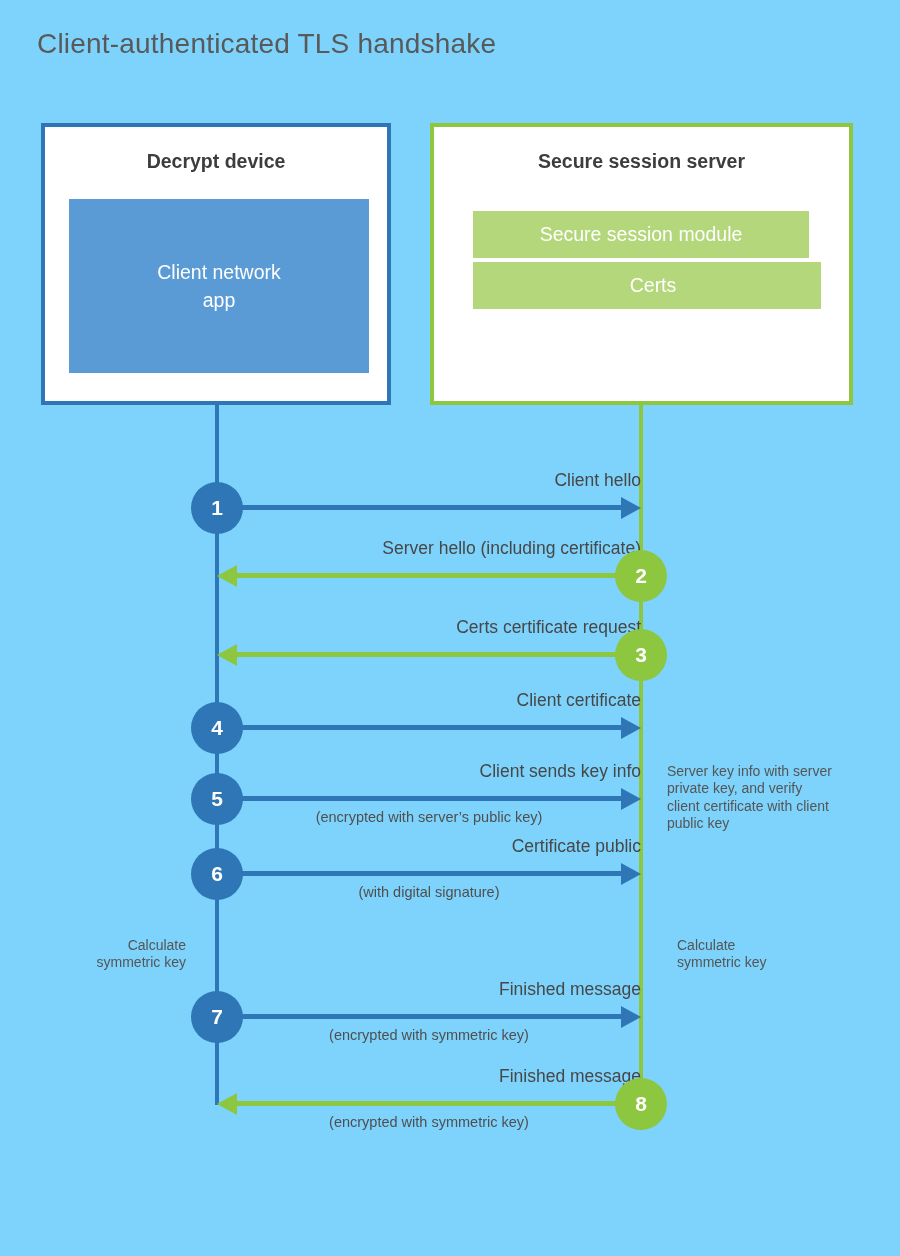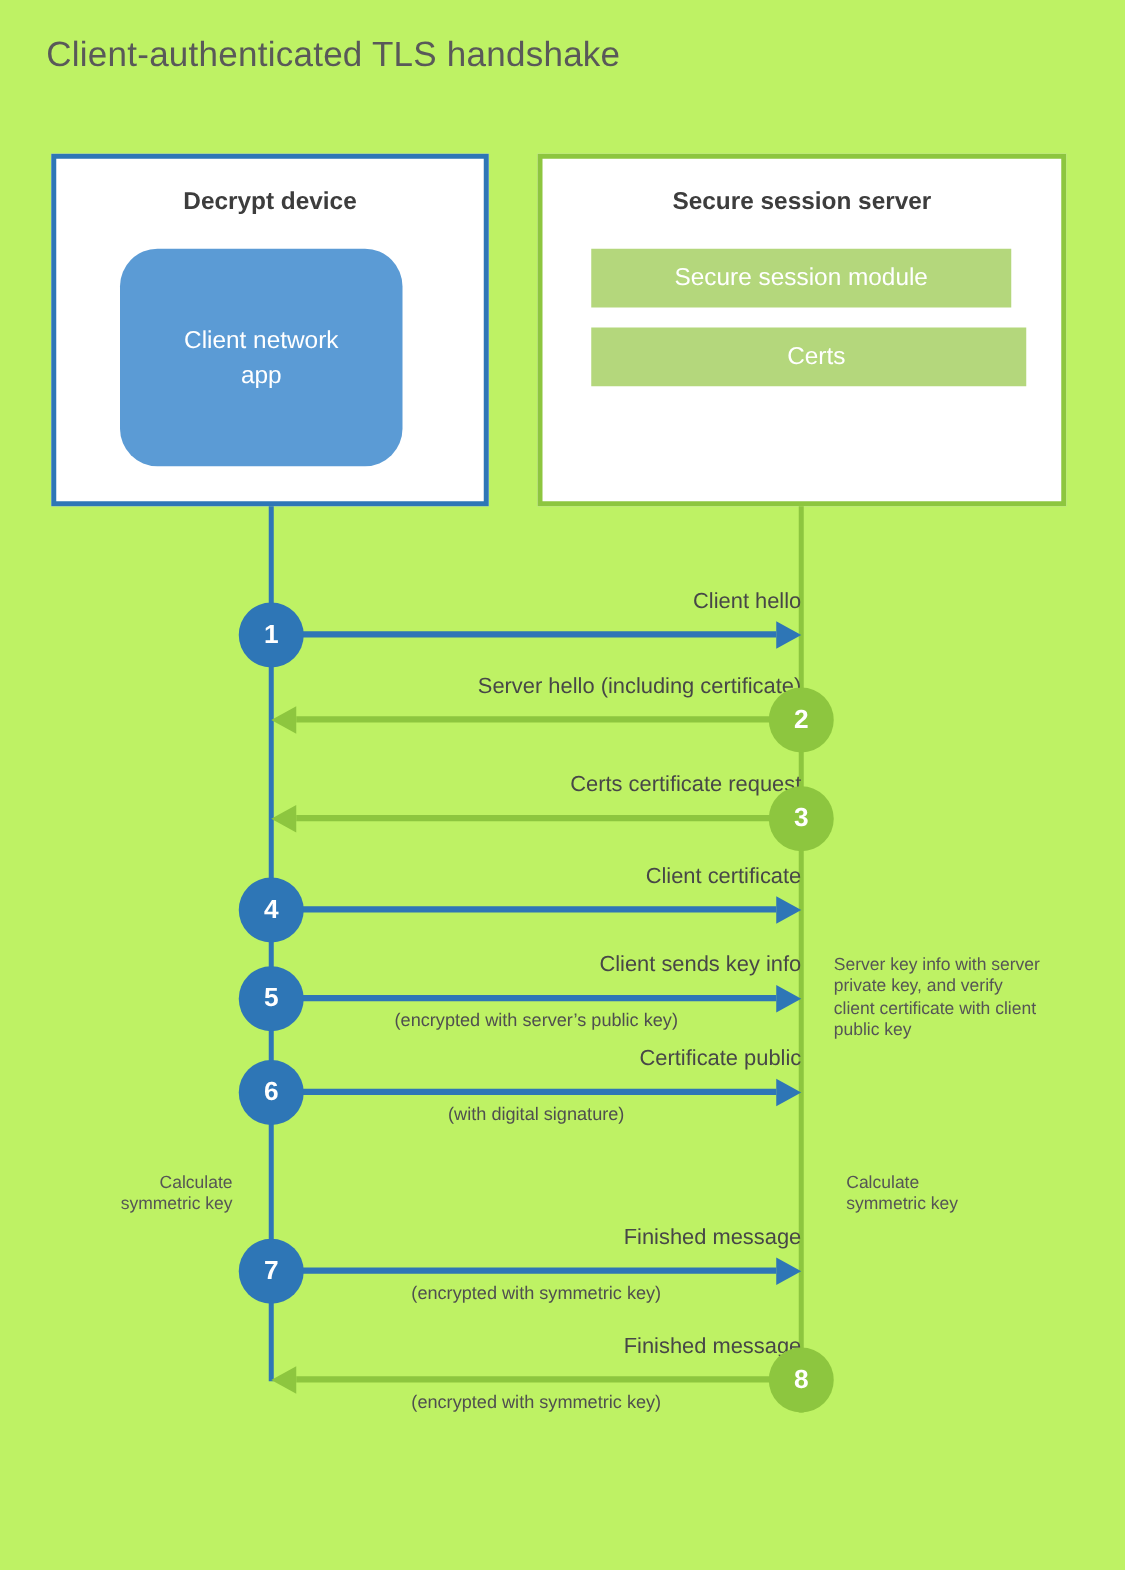--- a/index.html
+++ b/index.html
@@ -1,34 +1,34 @@
 <!DOCTYPE html>
 <html style="--blue: #2e76b6; --blue_fill: #5b9bd5; --green: #8dc63f; --green_fill: #b4d77c;"><head>
 <meta charset="utf-8">
 <style>
   html,body { margin:0; padding:0; background:#ffffff; }
   body { font-family: "Liberation Sans", "DejaVu Sans", sans-serif; }
-  #canvas { position:relative; width:900px; height:1256px; background:#bef264; overflow:hidden;text-decoration:underline; }
+  #canvas { position:relative; width:900px; height:1256px; background:#7dd3fc; overflow:hidden;text-decoration:underline; }
 
   
   .page-title { position:absolute; left:37px; top:28px; font-size:28px; font-weight:300; color:#595959; letter-spacing:0.2px; }
 
   
   .actor-box { position:absolute; top:123px; height:282px; box-sizing:border-box; background:#fff; }
   .actor-box.client { left:41px; width:350px; border:4px solid var(--blue); }
   .actor-box.server { left:430px; width:423px; border:4px solid var(--green); }
   .actor-title { margin-top:23px; text-align:center; font-size:19.5px; font-weight:700; color:#3d3d3d; }
 
-  .client-app-box { position:absolute; left:51px; top:72px; width:226px; height:174px; background:var(--blue_fill);
+  .client-app-box { position:absolute; left:24px; top:72px; width:300px; height:174px; background:var(--blue_fill);
                     display:flex; align-items:center; justify-content:center; text-align:center;
-                    color:#fff; font-size:19.5px; line-height:1.45; white-space:pre-line;border-radius:30px; }
+                    color:#fff; font-size:19.5px; line-height:1.45; white-space:pre-line; }
 
   .server-bar { position:absolute; left:39px; width:336px; height:47px; background:var(--green_fill);
                 color:#fff; font-size:19.5px; text-align:center; line-height:47px; }
-  .server-bar.b0 { top:72px; }
+  .server-bar.b0 { top:84px; }
   .server-bar.b1 { top:135px;padding-left:12px; }
   .server-bar.b2 { top:199px; }
 
   
   .lifeline { position:absolute; width:4px; top:405px; }
   .lifeline.client { left:215px; height:700px; background:var(--blue); }
   .lifeline.server { left:639px; height:725px; background:var(--green); }
 
   
   .step .arrow-line { position:absolute; height:5px; top:calc(var(--y) - 2px); }

